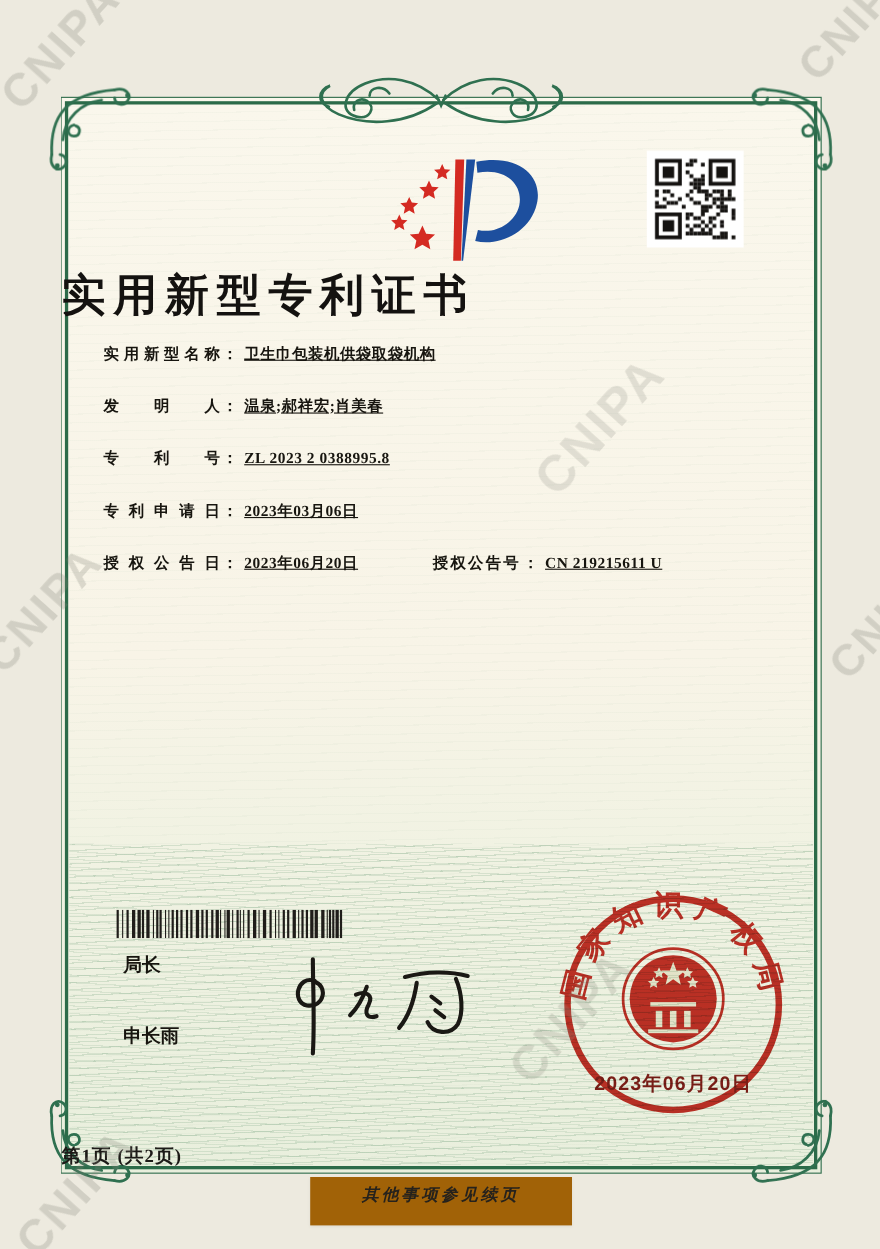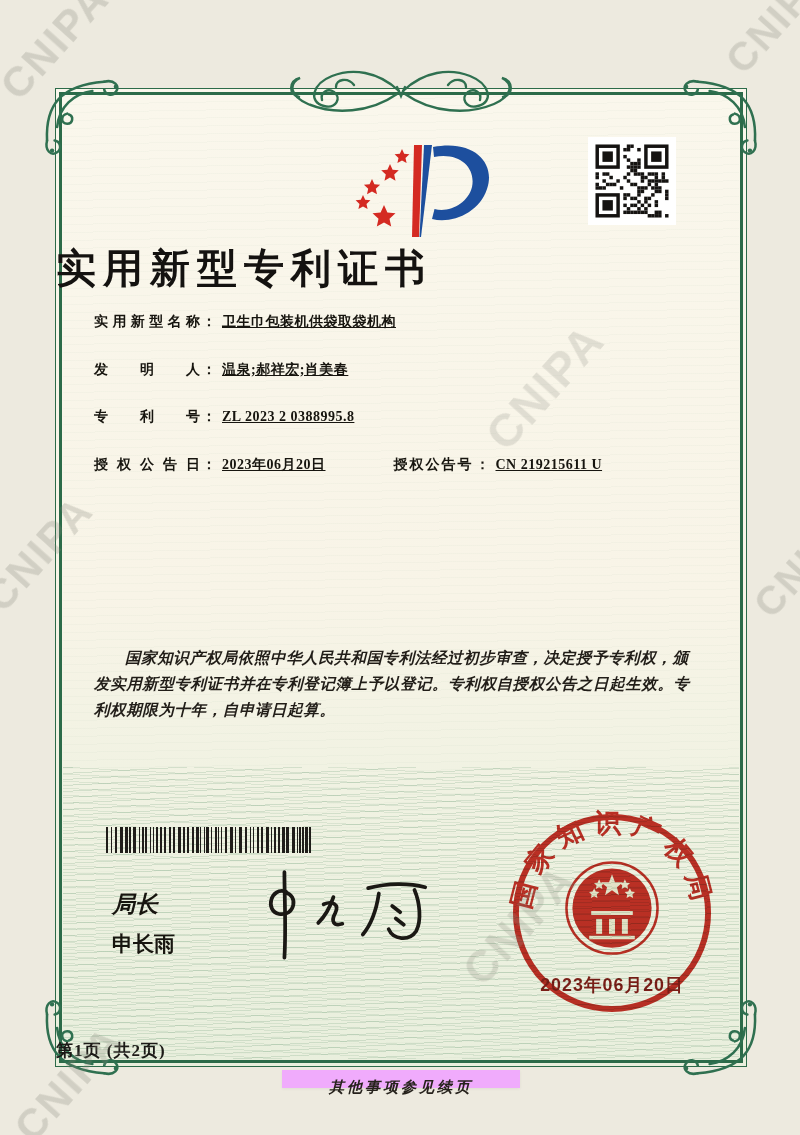--- a/index.html
+++ b/index.html
@@ -44,34 +44,34 @@
   .fcolon{display:inline-block;margin:0 6px 0 2px;}
   .fvalue{letter-spacing:.5px;}
   .flabel2{display:inline-block;margin-left:68px;letter-spacing:2px;}
 
   .paras{position:absolute;left:38px;right:44px;top:556px;z-index:4;}
   .paras p{margin:0 0 9px 0;text-indent:2em;font-style:italic;font-weight:600;
            font-size:15.5px;line-height:26px;color:#211d18;letter-spacing:.6px;}
 
   .barcode{position:absolute;left:48px;top:738px;width:212px;height:26px;z-index:4;}
 
-  .director-title{position:absolute;left:56px;top:800px;font-family:"Liberation Sans","DejaVu Sans",sans-serif;
-           font-weight:bold;font-size:23px;color:#17150f;z-index:4;font-style:italic;}
+  .director-title{position:absolute;left:56px;top:777px;font-family:"Liberation Sans","DejaVu Sans",sans-serif;
+           font-weight:bold;font-size:17px;color:#17150f;z-index:4;}
   .director-name{position:absolute;left:56px;top:841px;font-family:"Liberation Sans","DejaVu Sans",sans-serif;
-           font-weight:bold;font-size:21px;color:#17150f;z-index:4;}
+           font-weight:bold;font-size:17px;color:#17150f;z-index:4;}
   .signature{position:absolute;left:158px;top:776px;width:262px;height:98px;z-index:4;}
 
   .seal{position:absolute;left:452px;top:720px;width:208px;height:208px;z-index:5;
         mix-blend-mode:multiply;opacity:.95;}
 
   .page-info{position:absolute;left:0;right:0;top:950px;text-align:left;font-size:17px;
         font-weight:700;color:#1c1a17;letter-spacing:1px;z-index:4;}
 
-  .footer-note{position:absolute;left:282px;top:1070px;width:238px;height:18px;line-height:34px;
-        background:#f0abfc;text-align:center;font-style:italic;font-weight:600;font-size:15px;
+  .footer-note{position:absolute;left:282px;top:1070px;width:238px;height:44px;line-height:34px;
+        background:#a16207;text-align:center;font-style:italic;font-weight:600;font-size:15px;
         letter-spacing:3px;color:#26221c;z-index:3;box-shadow:0 1px 3px rgba(0,0,0,.06);}
 </style>
 </head>
 <body>
 
 <div class="page">
 
   <div class="wm" style="left:-14px;top:18px;font-size:42px;">CNIPA</div>
   <div class="wm" style="left:712px;top:-4px;font-size:40px;">CNIPA</div>
   <div class="wm" style="left:470px;top:360px;font-size:46px;color:rgba(138,138,126,.22);">CNIPA</div>
@@ -286,26 +286,28 @@
       <div class="frow">
         <span class="flabel">实用新型名称</span><span class="fcolon">：</span><span class="fvalue">卫生巾包装机供袋取袋机构</span>
       </div>
       <div class="frow">
         <span class="flabel">发明人</span><span class="fcolon">：</span><span class="fvalue">温泉;郝祥宏;肖美春</span>
       </div>
       <div class="frow">
         <span class="flabel">专利号</span><span class="fcolon">：</span><span class="fvalue">ZL 2023 2 0388995.8</span>
       </div>
       <div class="frow">
+        <span class="flabel">专利申请日</span><span class="fcolon">：</span><span class="fvalue">2023年03月06日</span>
+      </div>
+      <div class="frow">
         <span class="flabel">授权公告日</span><span class="fcolon">：</span><span class="fvalue">2023年06月20日</span><span class="flabel2">授权公告号</span><span class="fcolon">：</span><span class="fvalue">CN 219215611 U</span>
       </div>
     </div>
 
     <div class="paras">
-      <p>国家知识产权局依照中华人民共和国专利法经过初步审查，决定授予专利权，颁发实用新型专利证书并在专利登记簿上予以登记。专利权自授权公告之日起生效。专利权期限为十年，自申请日起算。</p>
     </div>
 
     <svg id="barcode-svg" class="barcode" viewBox="0 0 212 26" preserveAspectRatio="none">
         <rect x="2" y="0" width="2" height="26" fill="#201d1a"></rect>
         <rect x="7" y="0" width="1" height="26" fill="#201d1a"></rect>
         <rect x="11" y="0" width="2" height="26" fill="#201d1a"></rect>
         <rect x="16" y="0" width="3" height="26" fill="#201d1a"></rect>
         <rect x="21" y="0" width="3" height="26" fill="#201d1a"></rect>
         <rect x="25" y="0" width="2" height="26" fill="#201d1a"></rect>
         <rect x="29" y="0" width="3" height="26" fill="#201d1a"></rect>

